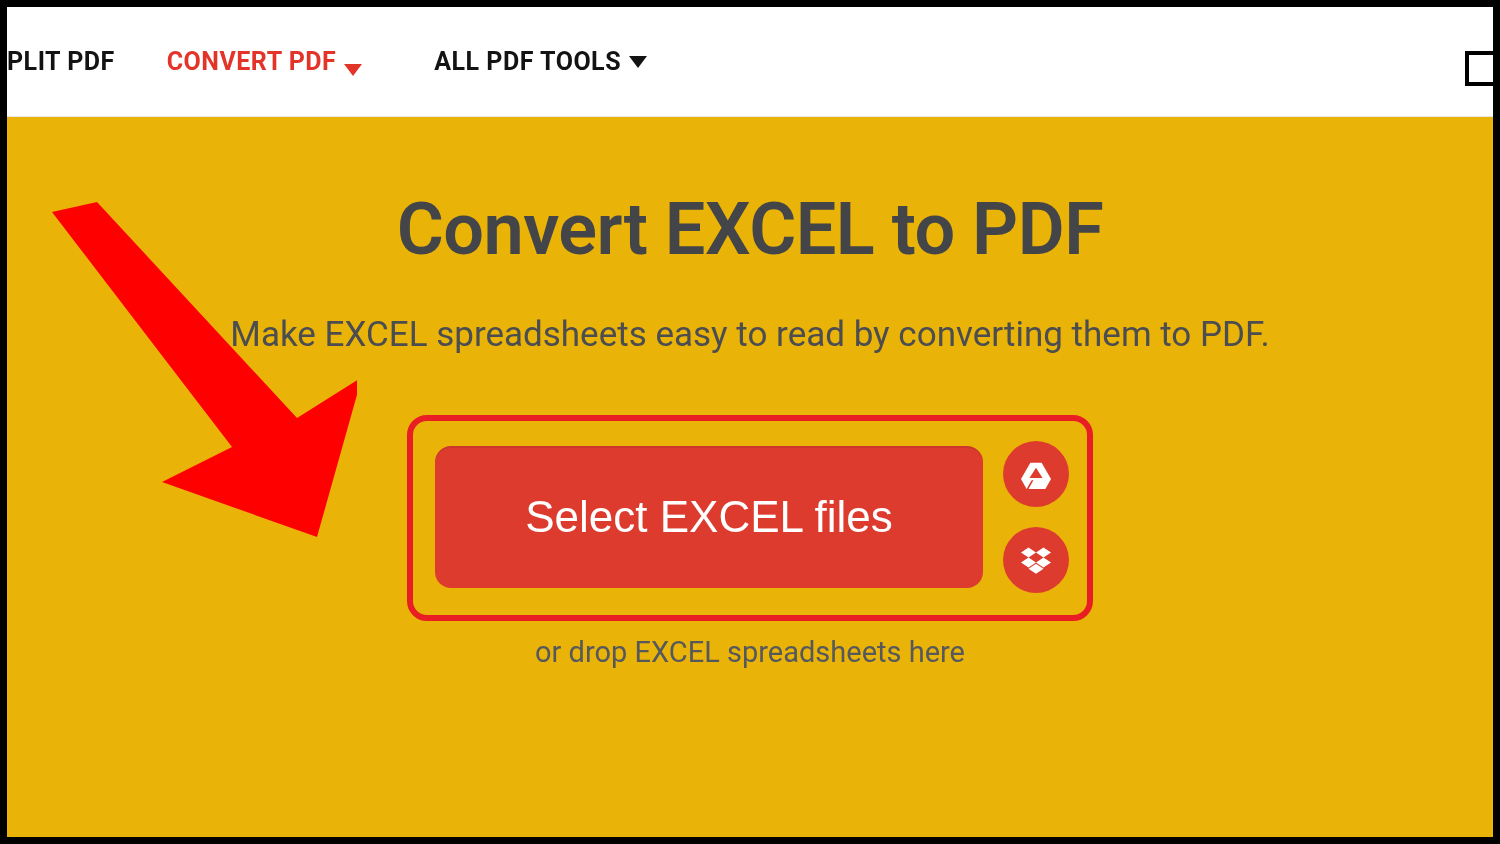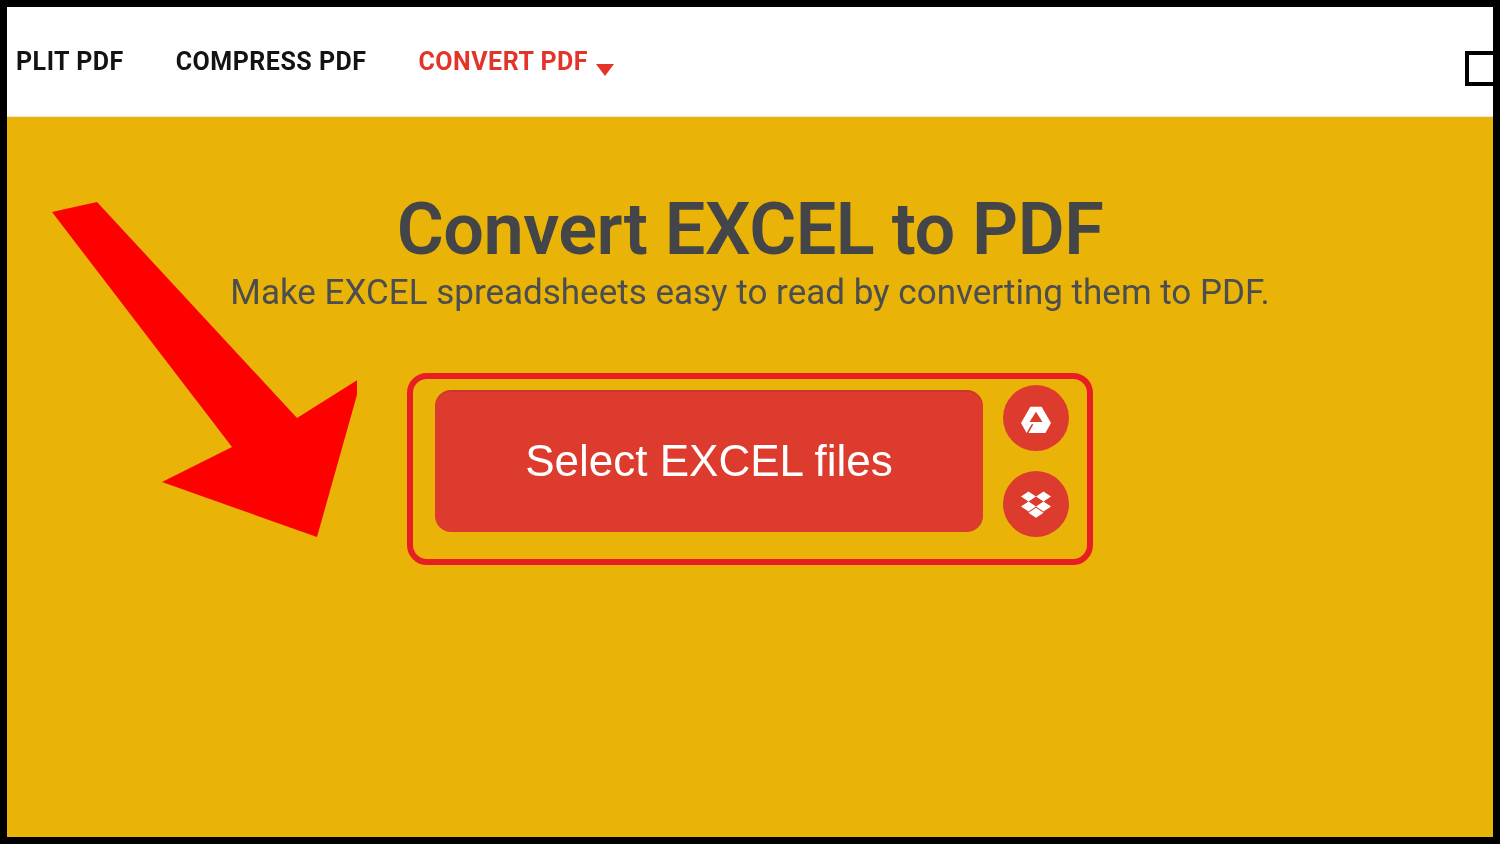--- a/index.html
+++ b/index.html
@@ -12,21 +12,21 @@
     border: 7px solid #000;
     position: relative;
   }
 
   
   .nav {
     background: #fff;
     height: 110px;
     display: flex;
     align-items: center;
-    padding-left: 9px;
+    padding-left: 0;
     gap: 52px;
     border-bottom: 1px solid #e8e6e3;
     box-shadow: 0 1px 3px rgba(0,0,0,0.02);
   }
   .nav-item {
     font-weight: 700;
     font-size: 25px;
     color: #131313;
     cursor: pointer;
     display: flex;
@@ -65,32 +65,33 @@
   .title {
     font-size: 72px;
     font-weight: 600;
     color: #434549;
     letter-spacing: -0.5px;
   }
   .subtitle {
     font-size: 35px;
     font-weight: 400;
     color: #4b4d50;
+    margin-top: 42px;
     padding: 0 36px;
   }
 
   
   .upload-wrap {
     display: inline-flex;
     align-items: center;
     gap: 20px;
     margin-top: 60px;
     border: 6px solid #e91e25;
     border-radius: 20px;
-    padding: 6px 18px 22px 22px;
+    padding: 20px 18px 22px 22px;
     position: relative;
   }
   .select-btn {
     background: #de3b2f;
     color: #fff;
     font-size: 44px;
     font-weight: 500;
     border: none;
     border-radius: 16px;
     padding: 46px 90px;
@@ -131,25 +132,26 @@
     pointer-events: none;
   }
 </style>
 </head>
 <body>
 
 <nav class="nav">
   <div class="nav-item">
     <span>PLIT PDF</span>
   </div>
-  <div class="nav-item">
-    <span>COMPRESS PDF</span>
-  </div>
   <div class="nav-item active">
     <span>CONVERT PDF</span>
+    <span class="caret-down"></span>
+  </div>
+  <div class="nav-item" style="margin-left:20px">
+    <span>ALL PDF TOOLS</span>
     <span class="caret-down"></span>
   </div>
 </nav>
 
 <div class="right-edge"></div>
 
 <main class="main">
 
   <svg class="arrow-annot" viewBox="0 0 330 350">
     <g fill="#ff0000">
@@ -172,13 +174,14 @@
         </svg>
       </button>
       <button class="round-btn">
         <svg viewBox="0 0 24 24">
           <path d="M6 2 L12 6 L6 10 L0 6 Z M18 2 L24 6 L18 10 L12 6 Z M0 14 L6 10 L12 14 L6 18 Z M12 14 L18 10 L24 14 L18 18 Z M6 19 L12 15 L18 19 L12 23 Z"></path>
         </svg>
       </button>
     </div>
   </div>
 
+  <p class="drop-hint">or drop EXCEL spreadsheets here</p>
 </main>
 
 </body></html>

